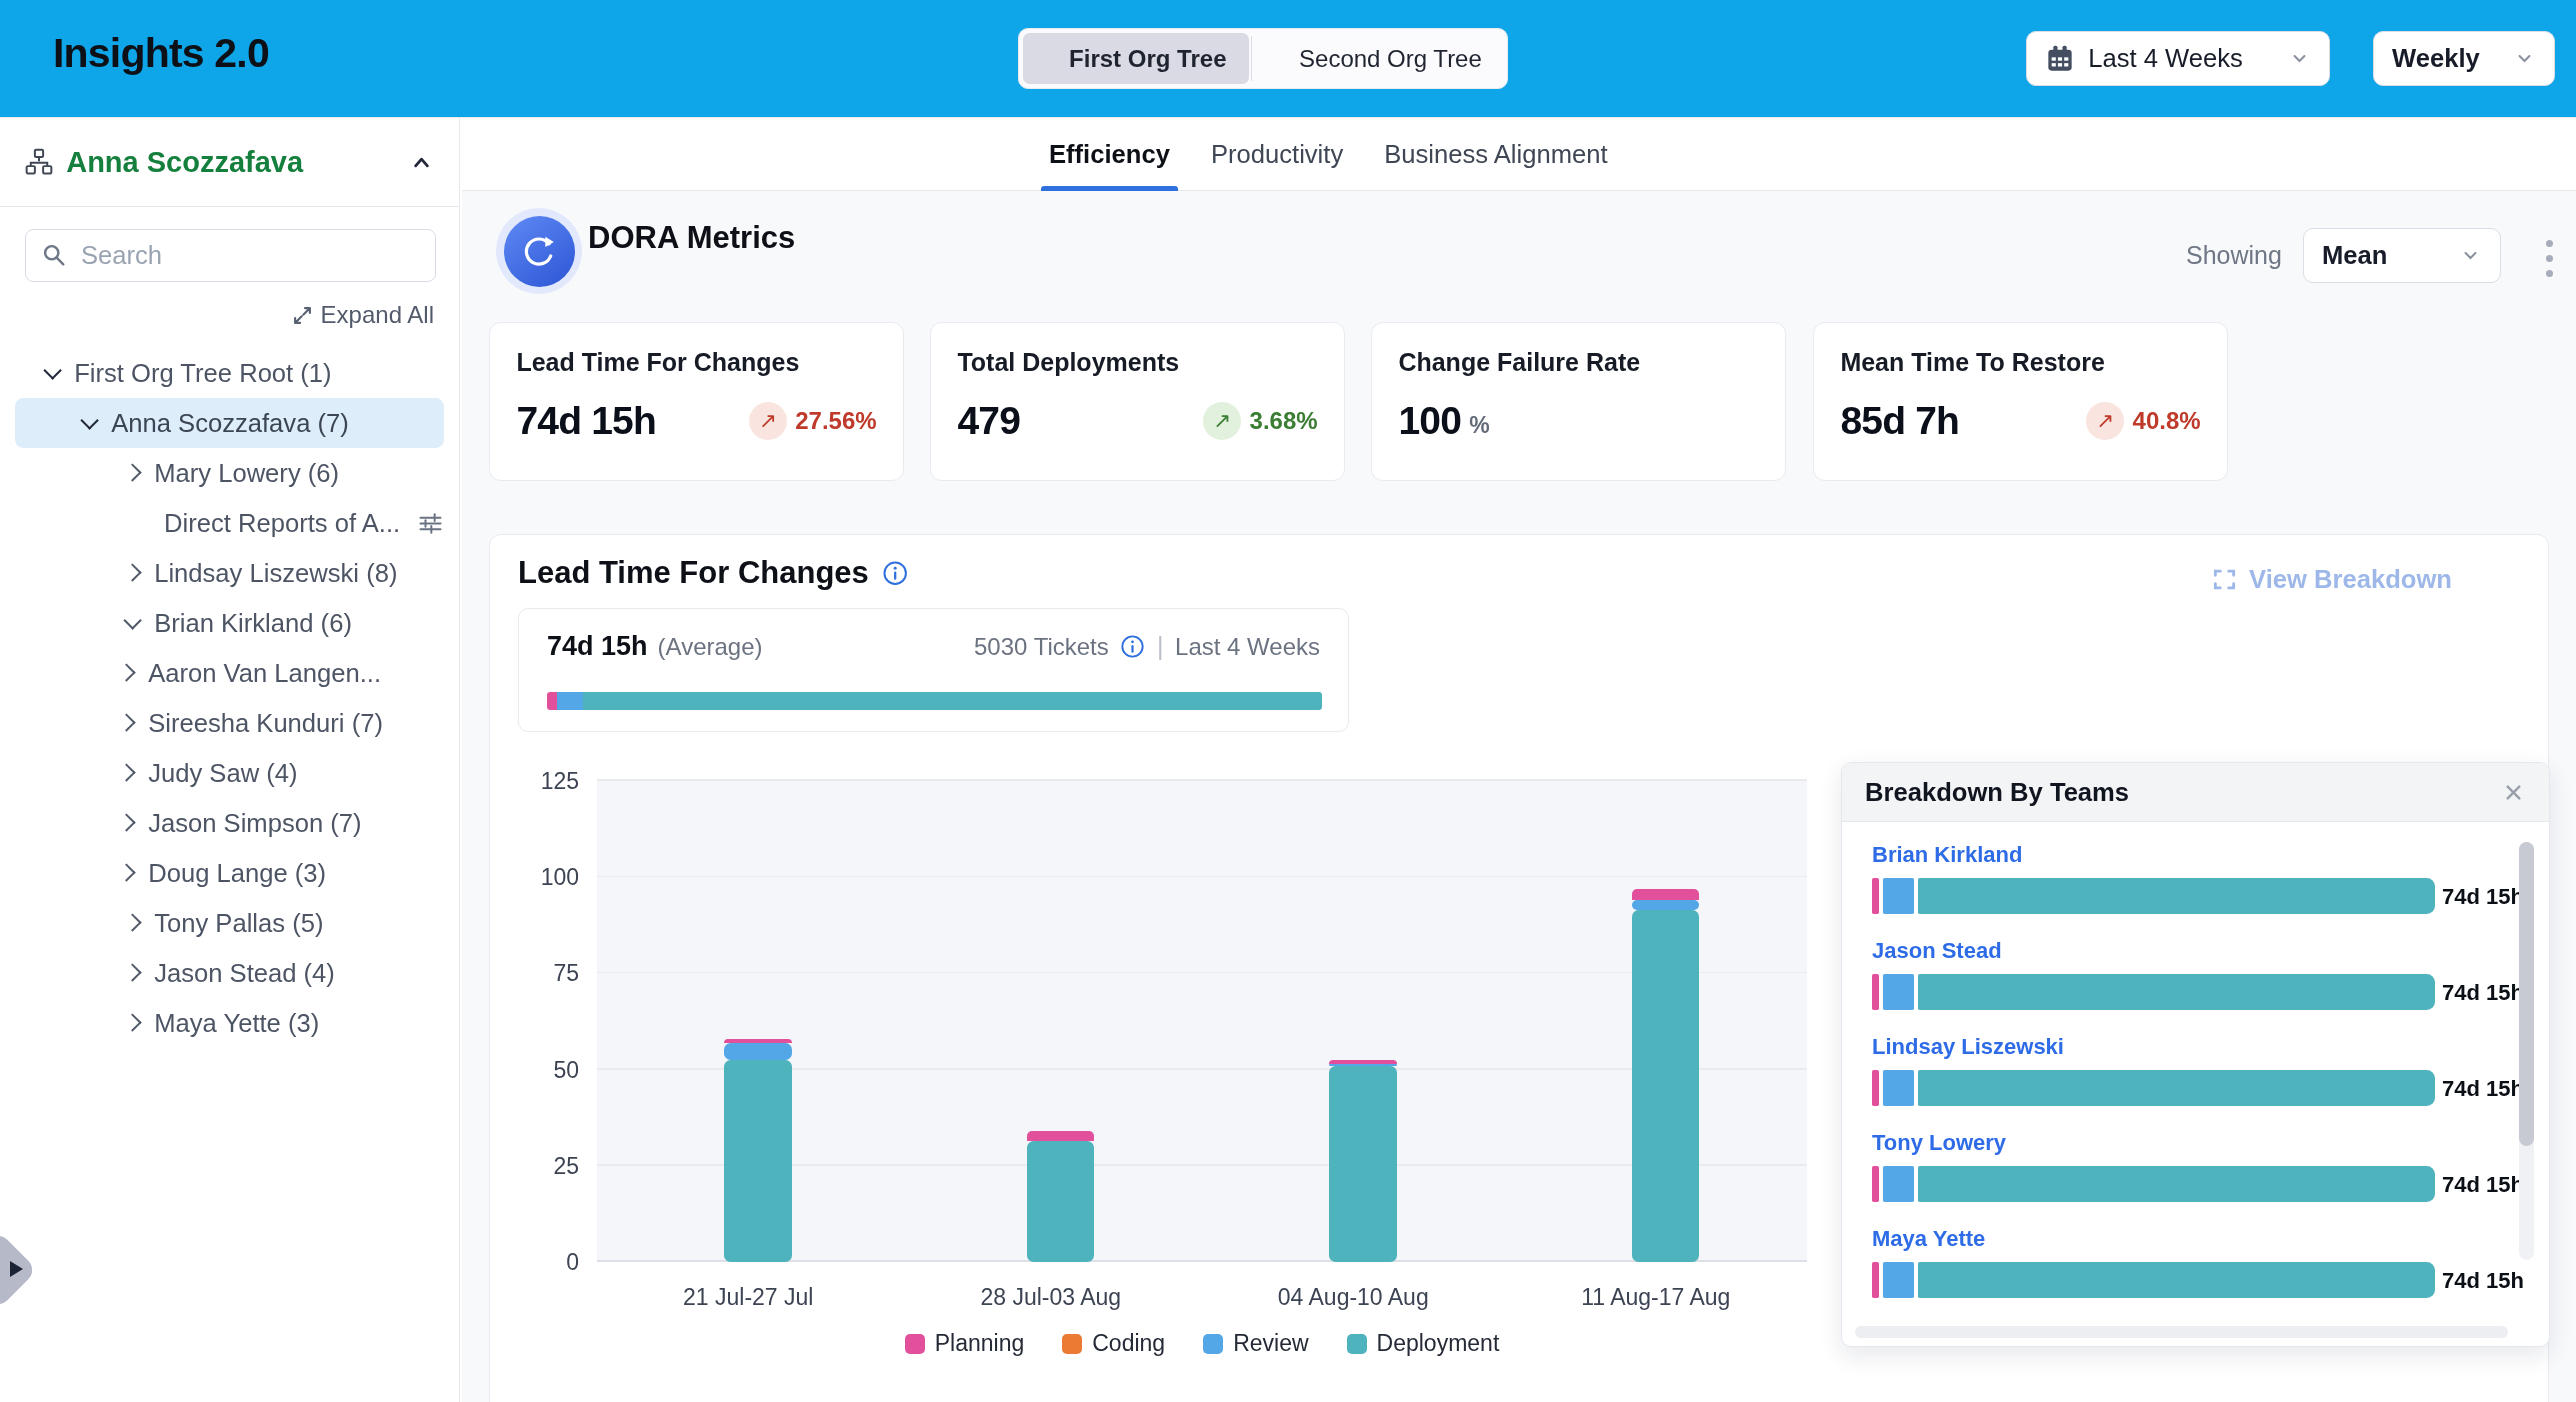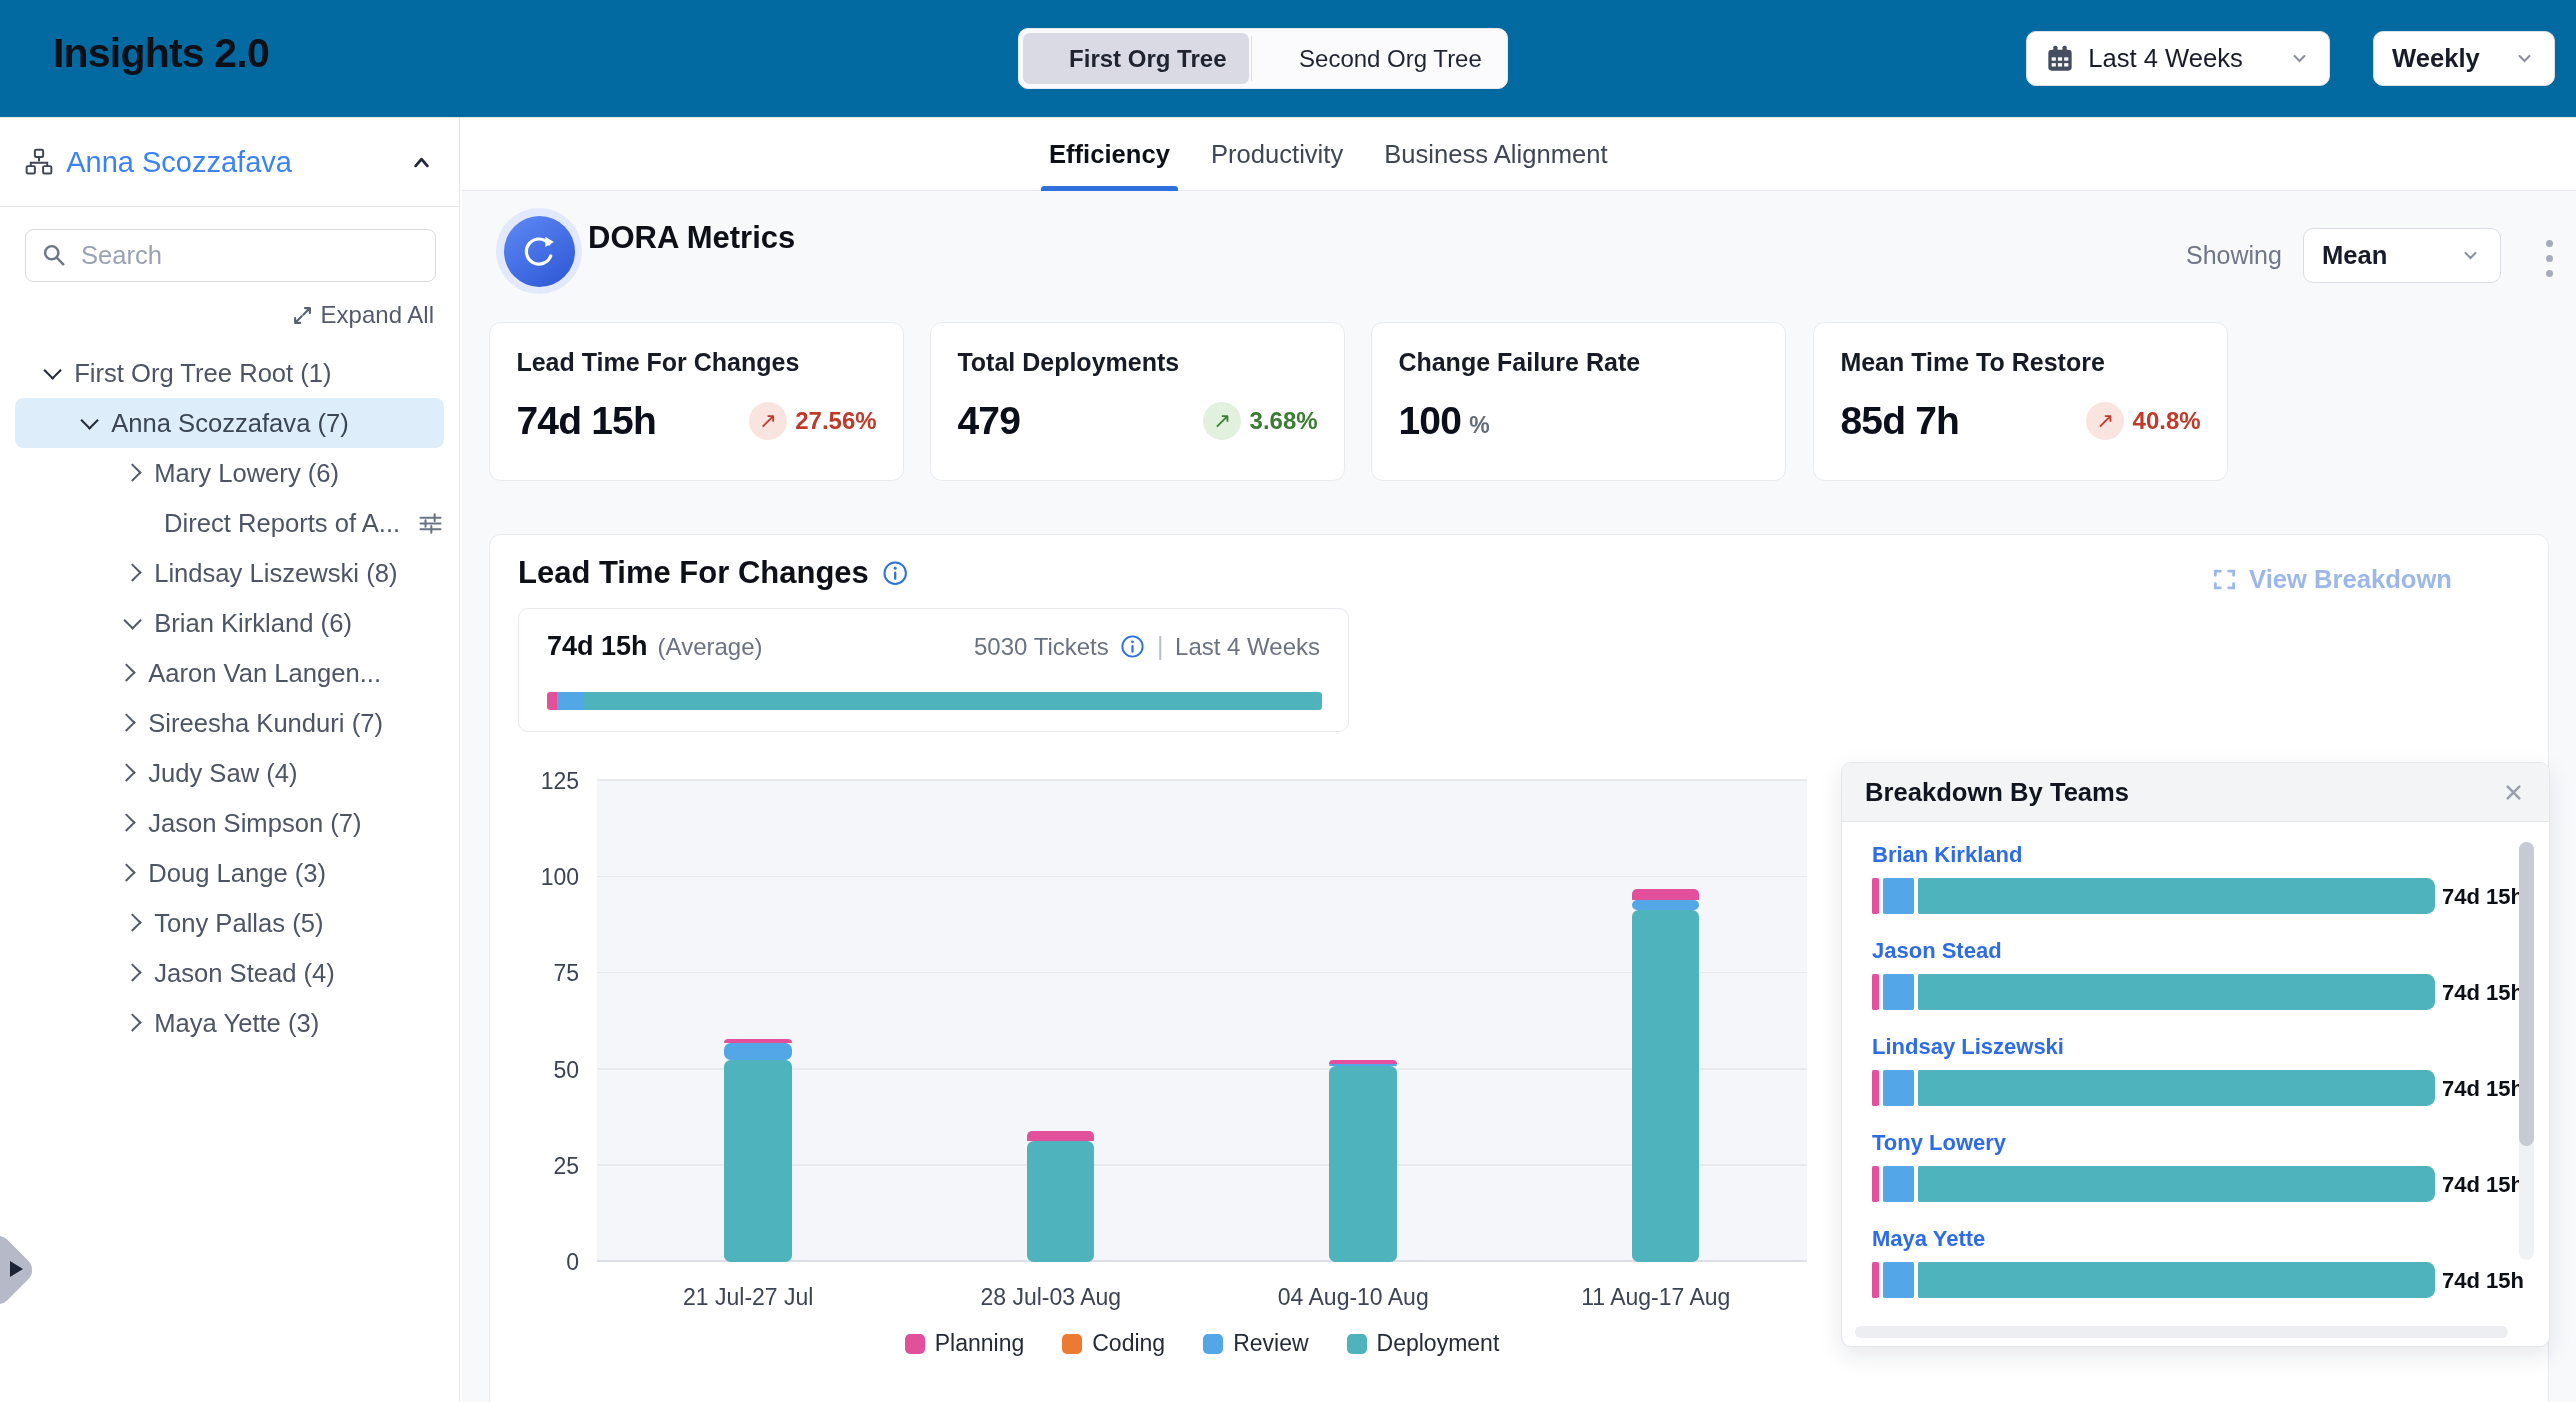--- a/index.html
+++ b/index.html
@@ -1,36 +1,36 @@
 <!DOCTYPE html>
 <html style="font-size:13.2px"><head>
 <meta charset="utf-8">
 <style>
   html,body{margin:0;padding:0;background:#fff;}
   *{box-sizing:border-box;font-family:"Liberation Sans","DejaVu Sans",sans-serif;}
   .page{position:relative;width:2576px;height:1403px;overflow:hidden;background:#fff;}
 
   
-  .topbar{position:absolute;left:0;top:0;width:2576px;height:118px;background:#0369a1;border-bottom:1.7px solid #e7e8ec;z-index:30;}
+  .topbar{position:absolute;left:0;top:0;width:2576px;height:118px;background:#0ea5e9;border-bottom:1.7px solid #e7e8ec;z-index:30;}
   .app-title{position:absolute;left:53px;top:30px;font-size:41px;font-weight:800;color:#0d1117;letter-spacing:-0.8px;}
   .seg-toggle{position:absolute;left:1018px;top:28px;height:61px;background:#fbfbfd;border:1.7px solid #e9e9f0;border-radius:10px;display:flex;align-items:center;padding:4.1px;}
   .seg{height:100%;display:flex;align-items:center;padding:0 21.5px;font-size:24px;color:#1f2430;border-radius:6.6px;cursor:pointer;white-space:nowrap;}
   .seg.active{background:#d9dae3;font-weight:700;}
   .seg-divider{width:1.7px;height:45px;background:#dcdde4;margin:0 1.7px;}
   .select{position:absolute;display:flex;align-items:center;background:#fff;border:1.7px solid #dadde6;border-radius:10px;padding:0 18px;color:#171c28;font-size:25.6px;}
   .select .chev-down-svg{margin-left:auto;}
   .sel-range{left:2026px;top:31px;width:304px;height:55px;}
   .sel-gran{left:2373px;top:31px;width:182px;height:55px;font-weight:600;}
   .sel-mean{left:2303px;top:228px;width:198px;height:55px;font-weight:700;background:#fff;}
   .cal-icon{margin-right:13.2px;display:flex;}
 
   
   .sidebar{position:absolute;left:0;top:118px;width:460px;height:1285px;background:#fff;border-right:1.7px solid #e7e8ec;z-index:20;}
   .side-head{position:absolute;left:0;top:0;width:100%;height:89px;border-bottom:1.7px solid #e7e8ec;display:flex;align-items:center;padding:0 25px;}
-  .side-user{font-size:29px;font-weight:400;color:#3b82f6;margin-left:13.2px;}
+  .side-user{font-size:29px;font-weight:700;color:#15803d;margin-left:13.2px;}
   .side-collapse{margin-left:auto;display:flex;}
   .search-box{position:absolute;left:25px;top:111px;width:411px;height:53px;border:1.7px solid #d8dbe3;border-radius:8.3px;display:flex;align-items:center;padding:0 15px;background:#fff;}
   .search-box input{border:none;outline:none;font-size:25.6px;color:#30394a;width:100%;margin-left:11.6px;background:transparent;}
   .search-box input::placeholder{color:#9aa3b2;}
   .expand-all{position:absolute;right:25px;top:183px;display:flex;align-items:center;gap:6.6px;font-size:24px;color:#525a6b;cursor:pointer;}
   .tree{position:absolute;left:0;top:230px;width:100%;}
   .trow{position:relative;height:50px;display:flex;align-items:center;font-size:25.6px;color:#4d5565;cursor:pointer;}
   .trow .lbl{margin-left:15px;white-space:nowrap;}
   .trow.sel{background:#ddedfa;border-radius:8.3px;margin:0 15px;}
   .trow.sel .lbl{color:#3c4555;}

